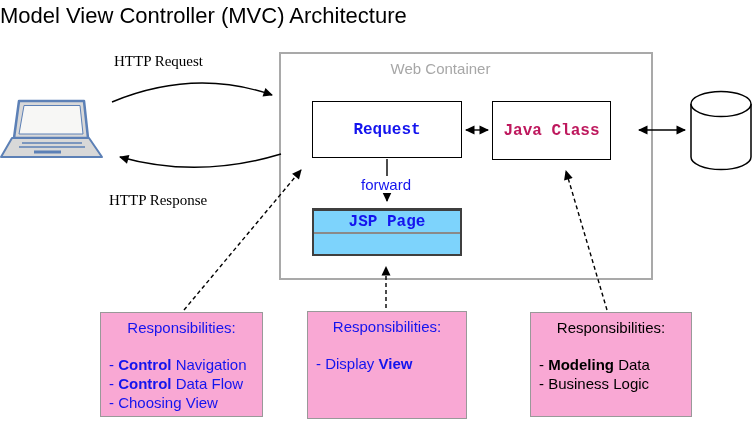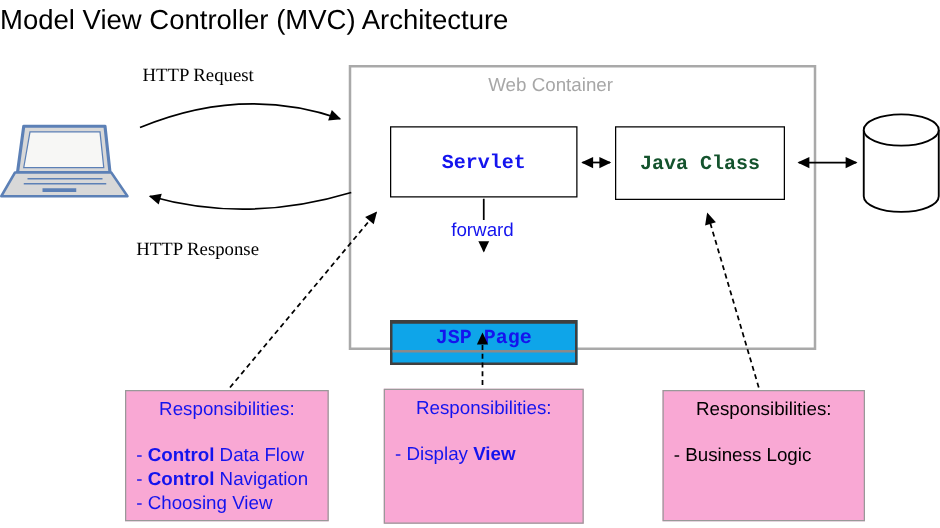--- a/index.html
+++ b/index.html
@@ -22,24 +22,24 @@
                  border:2px solid var(--container-border);box-sizing:border-box;z-index:1;background:#fff;}
   #web-container-label{left:279px;top:60px;width:323px;text-align:center;
                        font-size:15px;color:var(--container-label);z-index:2;}
 
   
   .node{box-sizing:border-box;background:#fff;z-index:3;display:flex;
         align-items:center;justify-content:center;
         font-family:"Liberation Mono","DejaVu Sans Mono",monospace;
         font-weight:bold;font-size:16px;}
   #servlet-box{left:312px;top:101px;width:150px;height:57px;border:1.5px solid #000;color:var(--blue);}
-  #java-class-box{left:492px;top:101px;width:136px;height:59px;border:1.5px solid #000;color:#14532d;}
+  #java-class-box{left:492px;top:101px;width:119px;height:59px;border:1.5px solid #000;color:#be185d;}
 
-  #jsp-box{left:312px;top:208px;width:150px;height:36px;border:2px solid #3f3f3f;
-           border-top-width:3px;box-sizing:border-box;background:#0ea5e9;z-index:3;margin-top:48px;}
+  #jsp-box{left:312px;top:208px;width:150px;height:48px;border:2px solid #3f3f3f;
+           border-top-width:3px;box-sizing:border-box;background:#7dd3fc;z-index:3;}
   #jsp-title-row{height:21px;border-bottom:2px solid #8a8a8a;display:flex;
                  align-items:center;justify-content:center;
                  font-family:"Liberation Mono","DejaVu Sans Mono",monospace;
                  font-weight:bold;font-size:16px;color:var(--blue);}
 
   #forward-label{left:346px;top:176px;width:80px;text-align:center;font-size:15px;
                  color:var(--blue);z-index:5;background:#fff;}
 
   #db-label{left:691px;top:130px;width:60px;text-align:center;font-size:19px;z-index:3;}
 
@@ -64,53 +64,54 @@
 
 <div id="title" class="abs">Model View Controller (MVC) Architecture</div>
 
 <div id="http-request" class="abs mono-label">HTTP Request</div>
 <div id="http-response" class="abs mono-label">HTTP Response</div>
 
 <div id="web-container" class="abs"></div>
 <div id="web-container-label" class="abs">Web Container</div>
 
 <div id="servlet-box" class="abs node">
-  <span>Servlet</span>
+  <span>Request</span>
 </div>
 <div id="java-class-box" class="abs node">
   <span>Java Class</span>
 </div>
 
 <div id="jsp-box" class="abs">
   <div id="jsp-title-row">
     <span>JSP Page</span>
   </div>
 </div>
 
 <div id="forward-label" class="abs">forward</div>
 
 <div id="db-label" class="abs">DB</div>
 
 <div class="resp-box abs" style="left: 100px; top: 312px; width: 163px; height: 105px; color: rgb(20, 20, 238);">
   <div class="resp-heading">Responsibilities:</div>
   <div class="resp-items">
+      <div class="resp-item"><span>- </span><b>Control</b><span> Navigation</span></div>
       <div class="resp-item"><span>- </span><b>Control</b><span> Data Flow</span></div>
-      <div class="resp-item"><span>- </span><b>Control</b><span> Navigation</span></div>
       <div class="resp-item"><span>- Choosing View</span></div>
     </div>
 </div>
 <div class="resp-box abs" style="left: 307px; top: 311px; width: 160px; height: 108px; color: rgb(20, 20, 238);">
   <div class="resp-heading">Responsibilities:</div>
   <div class="resp-items">
       <div class="resp-item"><span>- Display </span><b>View</b></div>
     </div>
 </div>
 <div class="resp-box abs" style="left: 530px; top: 312px; width: 162px; height: 105px; color: rgb(0, 0, 0);">
   <div class="resp-heading">Responsibilities:</div>
   <div class="resp-items">
+      <div class="resp-item"><span>- </span><b>Modeling</b><span> Data</span></div>
       <div class="resp-item"><span>- Business Logic</span></div>
     </div>
 </div>
 
 <svg id="wires" class="abs" viewBox="0 0 752 422" xmlns="http://www.w3.org/2000/svg">
   <defs>
     <marker id="mE" markerUnits="userSpaceOnUse" markerWidth="11" markerHeight="10" refX="9" refY="5" orient="auto">
         <path d="M0.5,0.5 L10,5 L0.5,9.5 z" fill="#000"></path>
       </marker>
     <marker id="mS" markerUnits="userSpaceOnUse" markerWidth="11" markerHeight="10" refX="2" refY="5" orient="auto">

